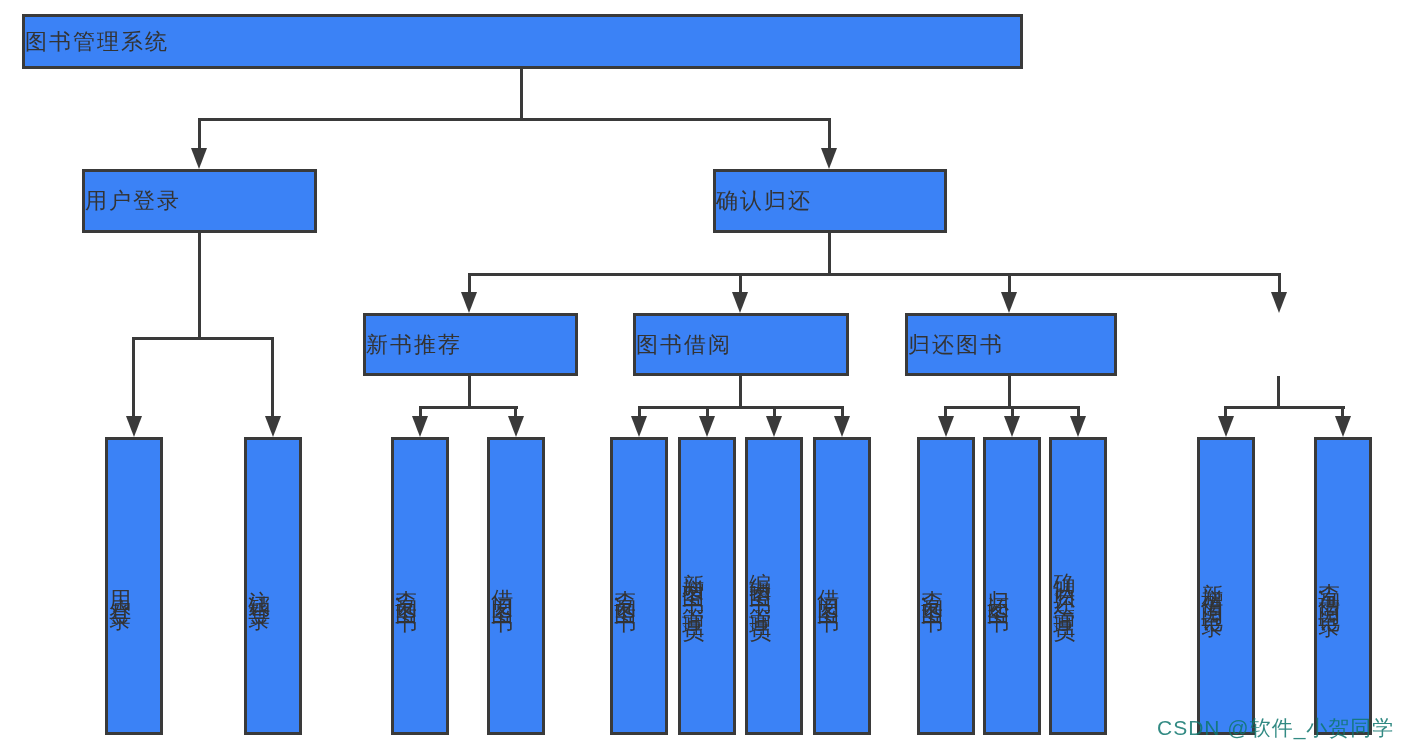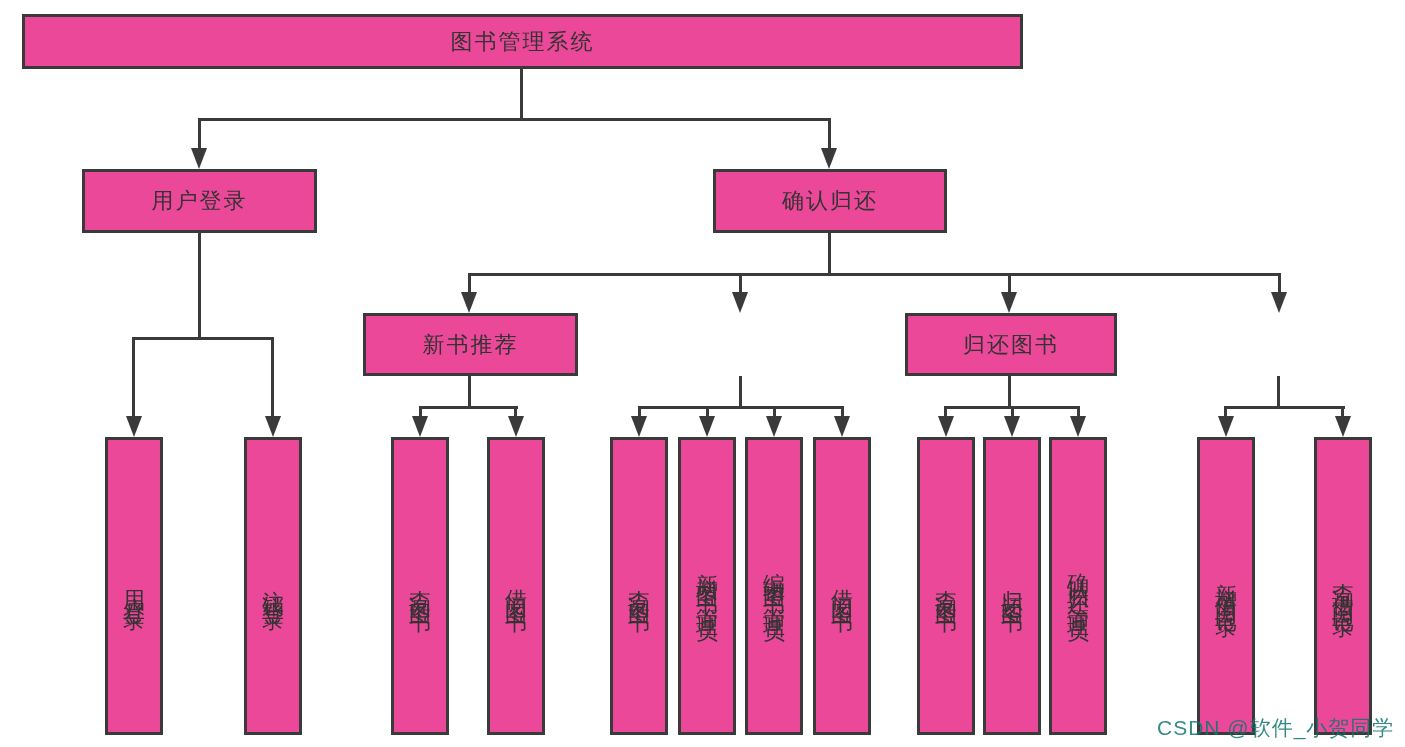--- a/index.html
+++ b/index.html
@@ -8,24 +8,24 @@
     width:1405px;height:747px;
     background:#ffffff;
     overflow:hidden;
     font-family:"Liberation Sans","DejaVu Sans",sans-serif;
     color:#333333;
   }
   .box{
     position:absolute;
     box-sizing:border-box;
     border:3px solid #3a3a3a;
-    background:#ec4899;
+    background:#3b82f6;
     display:flex;
     align-items:center;
-    justify-content:center;
+    justify-content:flex-start;
   }
   .hlabel{
     font-size:22px;
     letter-spacing:2px;
     color:#333333;
     white-space:nowrap;
   }
   .vtext{
     writing-mode:vertical-rl;
     text-orientation:mixed;
@@ -67,20 +67,23 @@
 
   <div class="box" style="left:82px;top:169px;width:235px;height:64px;">
     <span class="hlabel">用户登录</span>
   </div>
   <div class="box" style="left:713px;top:169px;width:234px;height:64px;">
     <span class="hlabel">确认归还</span>
   </div>
 
   <div class="box" style="left:363px;top:313px;width:215px;height:63px;">
     <span class="hlabel">新书推荐</span>
+  </div>
+  <div class="box" style="left:633px;top:313px;width:216px;height:63px;">
+    <span class="hlabel">图书借阅</span>
   </div>
   <div class="box" style="left:905px;top:313px;width:212px;height:63px;">
     <span class="hlabel">归还图书</span>
   </div>
 
   <div class="box" style="left:105px;top:437px;width:58px;height:298px;">
     <span class="vtext">用户登录</span>
   </div>
   <div class="box" style="left:244px;top:437px;width:58px;height:298px;">
     <span class="vtext">注销登录</span>

